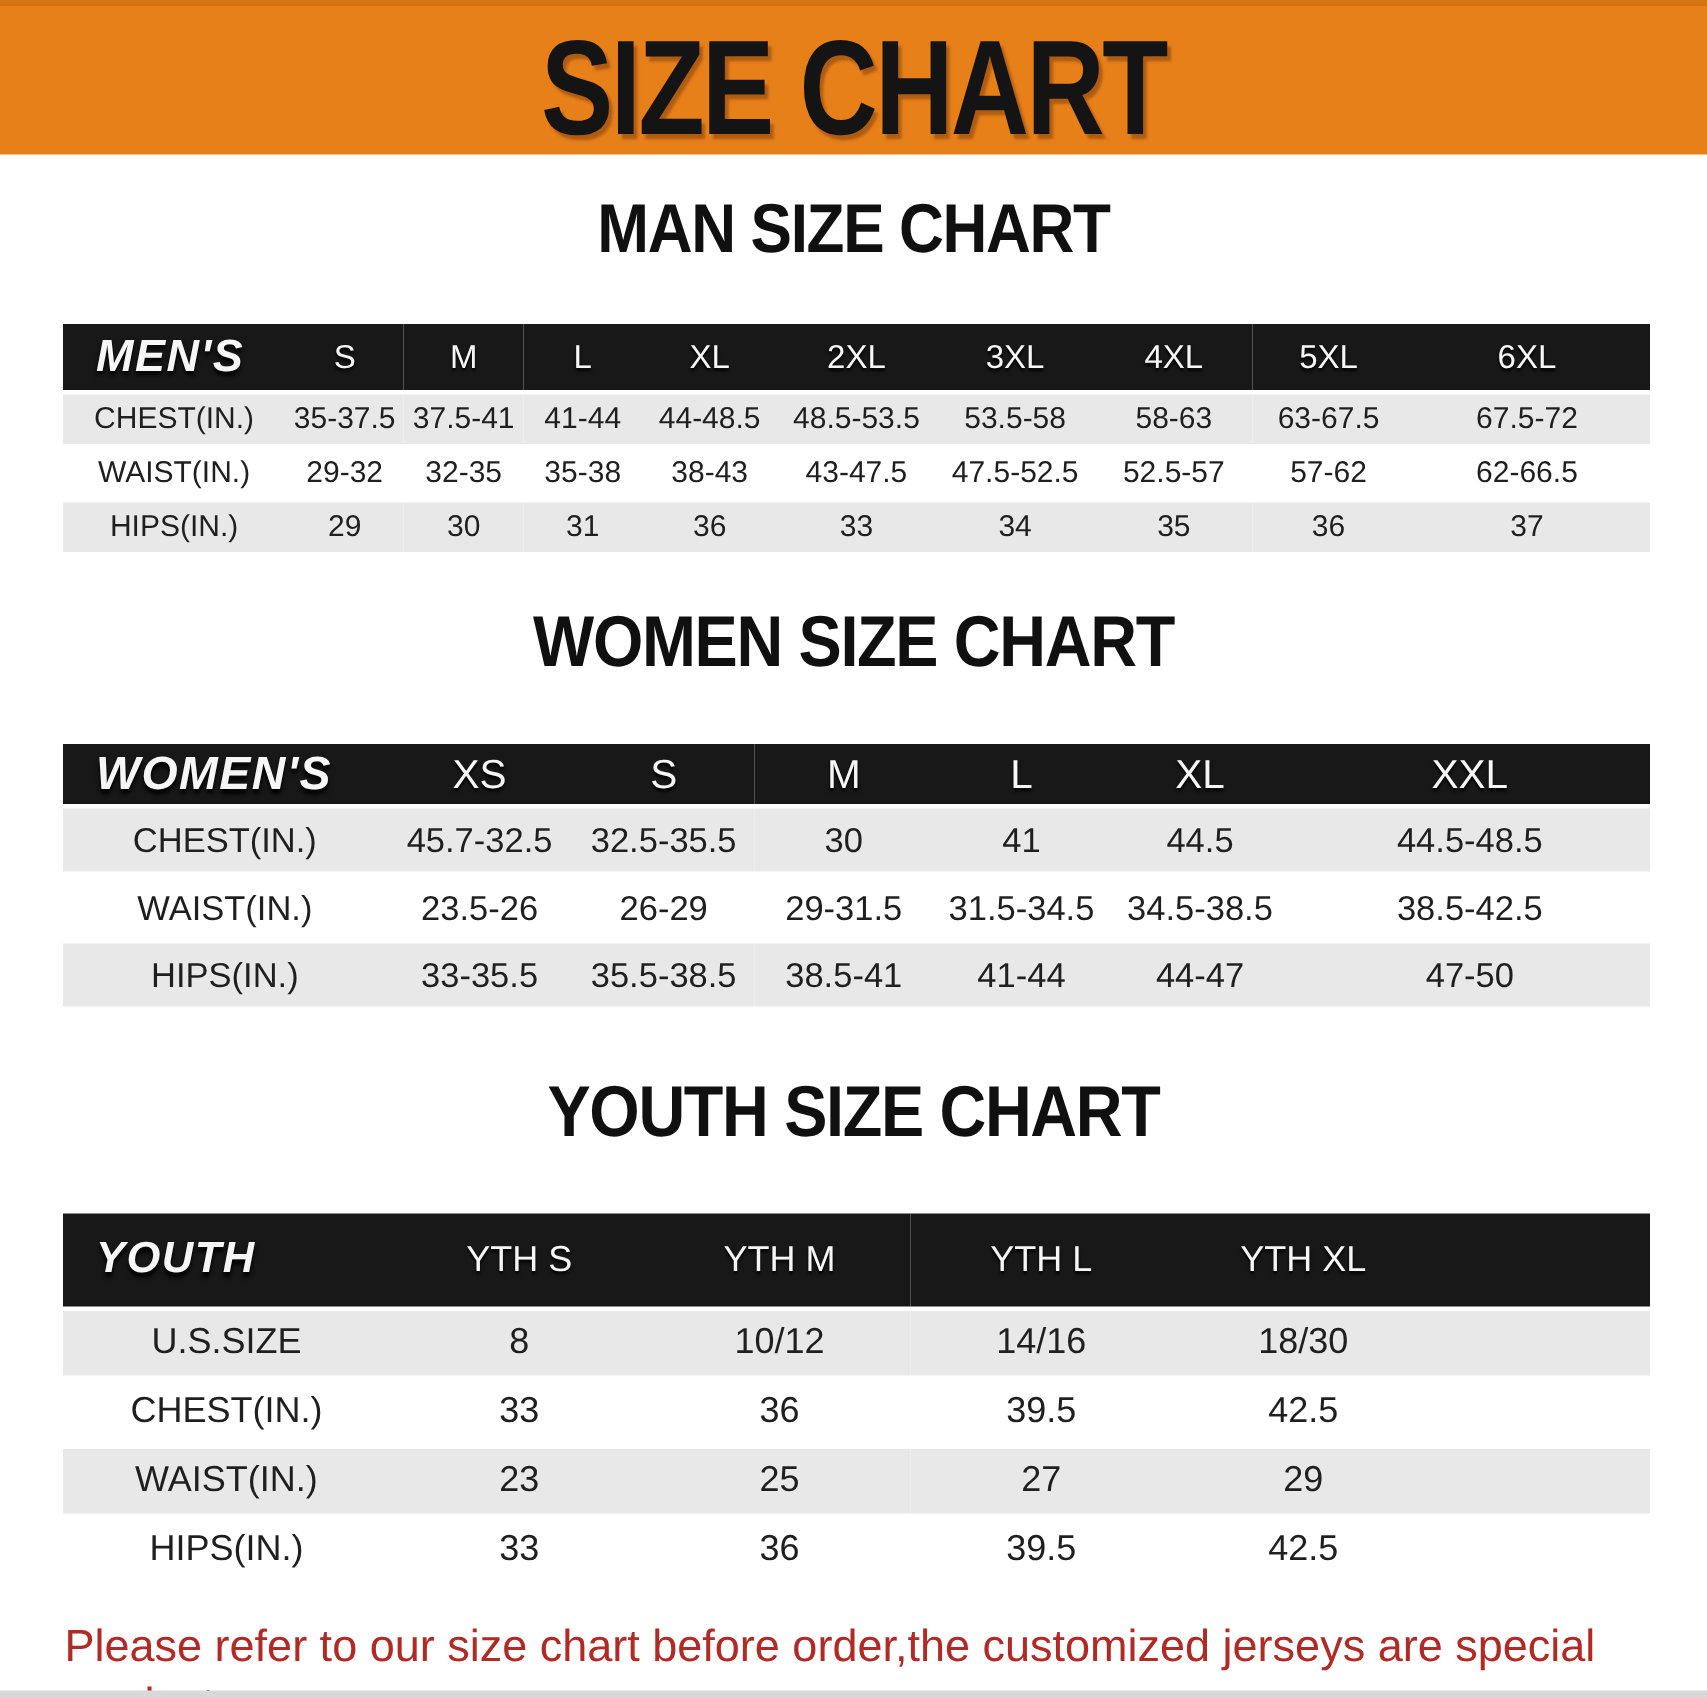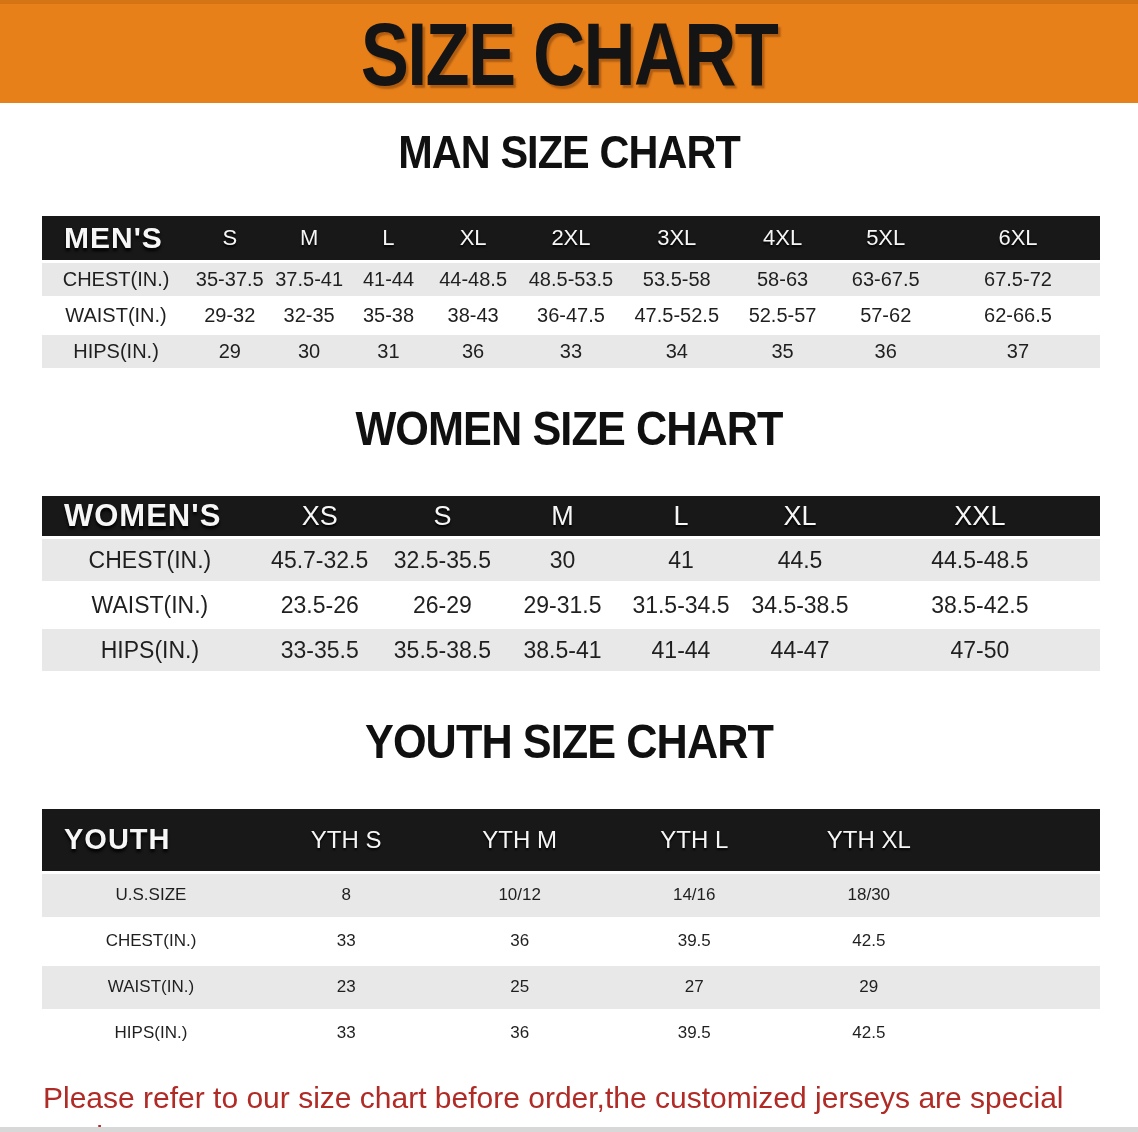--- a/index.html
+++ b/index.html
@@ -18,21 +18,21 @@
     overflow: hidden;
     background: #ffffff;
     font-family: "Liberation Sans", sans-serif;
   }
 
   
   .banner {
     width: 100%; height: 103px;
     background: var(--banner-orange, #E8801A);
     border-top: 4px solid var(--banner-orange-dark, #D47412);
-    display: flex; align-items: center; justify-content: center;
+    display: flex; align-items: flex-end; justify-content: center;
   }
   .banner-title {
     font-size: 88px;
     font-weight: 900;
     color: #141414;
     letter-spacing: -2px;
     transform: scaleX(0.82) scaleY(1.02);
     transform-origin: center;
     white-space: nowrap;
     text-shadow: 3px 3px 2px rgba(70, 25, 0, 0.35);
@@ -67,20 +67,21 @@
     color: #f6f6f6;
     overflow: hidden;
     white-space: nowrap;
   }
   table.size-table thead th:first-child {
     text-align: left;
     padding-left: 22px;
     font-weight: 800;
     letter-spacing: 1px;
     text-shadow: 0 3px 3px rgba(0,0,0,0.95);
+    font-style: italic;
   }
   table.size-table thead th:not(:first-child) {
     text-align: center;
     font-weight: 400;
     text-shadow: 0 2px 2px rgba(0,0,0,0.9);
   }
   table.size-table tbody th,
   table.size-table tbody td {
     font-weight: 400;
     text-align: center;
@@ -106,21 +107,21 @@
   
   .tbl-women { margin-top: 24px; }
   .tbl-women thead th { height: 40px; font-size: 27px; }
   .tbl-women thead th:first-child { font-size: 31px; }
   .tbl-women tbody th, .tbl-women tbody td { height: 42px; font-size: 23px; }
 
   
   .tbl-youth { margin-top: 22px; }
   .tbl-youth thead th { height: 62px; font-size: 24px; }
   .tbl-youth thead th:first-child { font-size: 29px; margin-left: 24px; }
-  .tbl-youth tbody th, .tbl-youth tbody td { height: 43px; font-size: 17px; }
+  .tbl-youth tbody th, .tbl-youth tbody td { height: 43px; font-size: 24px; }
 
   
   .footer-note {
     margin: 20px 28px 0 43px;
     color: var(--footer-red, #B02A26);
     font-size: 30px;
     line-height: 39px;
     letter-spacing: 0px;
   }
   .footer-note p { margin: 0; }
@@ -180,21 +181,21 @@
         <td>58-63</td>
         <td>63-67.5</td>
         <td>67.5-72</td>
       </tr>
       <tr>
         <th>WAIST(IN.)</th>
         <td>29-32</td>
         <td>32-35</td>
         <td>35-38</td>
         <td>38-43</td>
-        <td>36-47.5</td>
+        <td>43-47.5</td>
         <td>47.5-52.5</td>
         <td>52.5-57</td>
         <td>57-62</td>
         <td>62-66.5</td>
       </tr>
       <tr>
         <th>HIPS(IN.)</th>
         <td>29</td>
         <td>30</td>
         <td>31</td>

